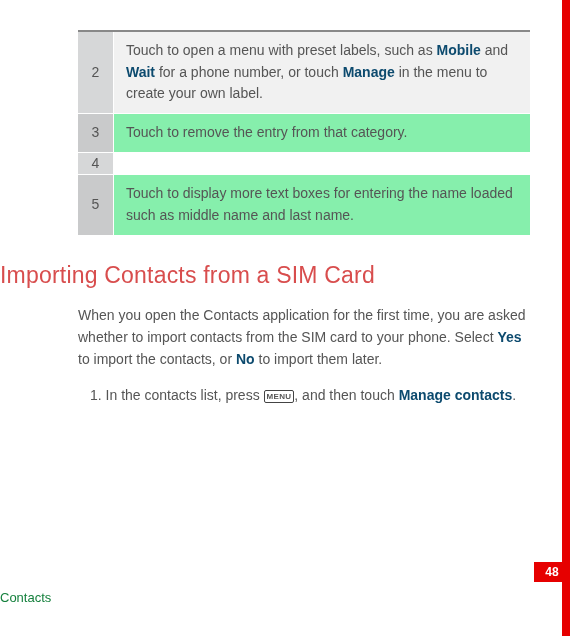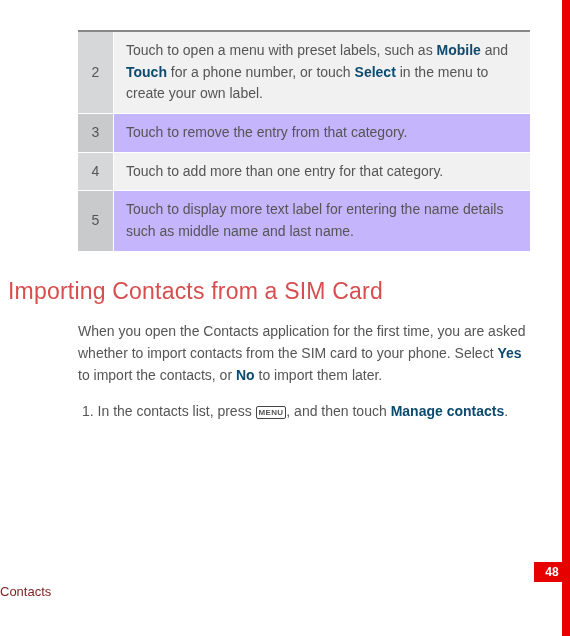--- a/index.html
+++ b/index.html
@@ -35,41 +35,41 @@
     display: flex;
     align-items: center;
     justify-content: center;
     background: #c9cacb;
     color: #555;
     border-right: 1px solid #fff;
   }
   .trow:nth-child(odd) .cell-num { background: #d6d7d8; }
   .cell-text {
     flex: 1;
-    background: #c4b5fd;
+    background: #86efac;
     padding: 8px 10px 8px 12px;
     color: #555;
   }
   .trow:nth-child(odd) .cell-text { background: #f1f1f1; }
 
   h2.section-heading {
     color: #d84d4d;
     font-weight: 400;
     font-size: 23px;
     margin: 22px 0 12px 0;
-    padding-left: 8px;
+    padding-left: 0;
     letter-spacing: 0.2px;
   }
   .body-text {
     margin-left: 78px;
     color: #555;
   }
   .body-text p { margin: 0 0 14px 0; }
   .step-list {
-    margin: 4px;
+    margin: 12px;
     padding: 0;
     list-style: none;
     color: #555;
   }
   .step-list li {
     position: relative;
     padding-left: 18px;
     margin-bottom: 12px;
     text-indent: -18px;
   }
@@ -84,23 +84,23 @@
     border-radius: 2px;
     vertical-align: 1px;
     text-indent: 0;
     letter-spacing: 0.3px;
   }
   b { font-weight: bold; color: #0c4a6e; }
 
   .footer-chapter {
     position: absolute;
     left: 0;
-    bottom: 34px;
+    bottom: 28px;
     font-size: 13px;
-    color: #7f1d1d;
+    color: #15803d;
   }
   .side-strip {
     position: absolute;
     right: 0;
     top: 0;
     width: 8px;
     height: 562px;
     background: #e60000;
   }
   .page-num-box {
@@ -134,33 +134,32 @@
 <div class="page-num-box">
   <span>48</span>
 </div>
 <div class="below-strip"></div>
 
 <div class="page">
 
   <div class="table-wrap" id="table-wrap">
       <div class="trow">
         <div class="cell-num">2</div>
-        <div class="cell-text">Touch to open a menu with preset labels, such as <b>Mobile</b> and <b>Touch</b> for a phone number, or touch <b>Select</b> in the menu to create your own label.</div>
+        <div class="cell-text">Touch to open a menu with preset labels, such as <b>Mobile</b> and <b>Wait</b> for a phone number, or touch <b>Manage</b> in the menu to create your own label.</div>
       </div>
       <div class="trow">
         <div class="cell-num">3</div>
         <div class="cell-text">Touch to remove the entry from that category.</div>
       </div>
       <div class="trow">
         <div class="cell-num">4</div>
-        <div class="cell-text">Touch to add more than one entry for that category.</div>
       </div>
       <div class="trow">
         <div class="cell-num">5</div>
-        <div class="cell-text">Touch to display more text label for entering the name details such as middle name and last name.</div>
+        <div class="cell-text">Touch to display more text boxes for entering the name loaded such as middle name and last name.</div>
       </div>
     </div>
 
   <h2 class="section-heading">Importing Contacts from a SIM Card</h2>
 
   <div class="body-text">
     <p id="intro-p">When you open the Contacts application for the first time, you are asked whether to import contacts from the SIM card to your phone. Select <b>Yes</b> to import the contacts, or <b>No</b> to import them later.</p>
     <ol class="step-list" id="step-list">
         <li><span class="num">1. </span>In the contacts list, press <span class="menu-key">MENU</span>, and then touch <b>Manage contacts</b>.</li>
       </ol>

